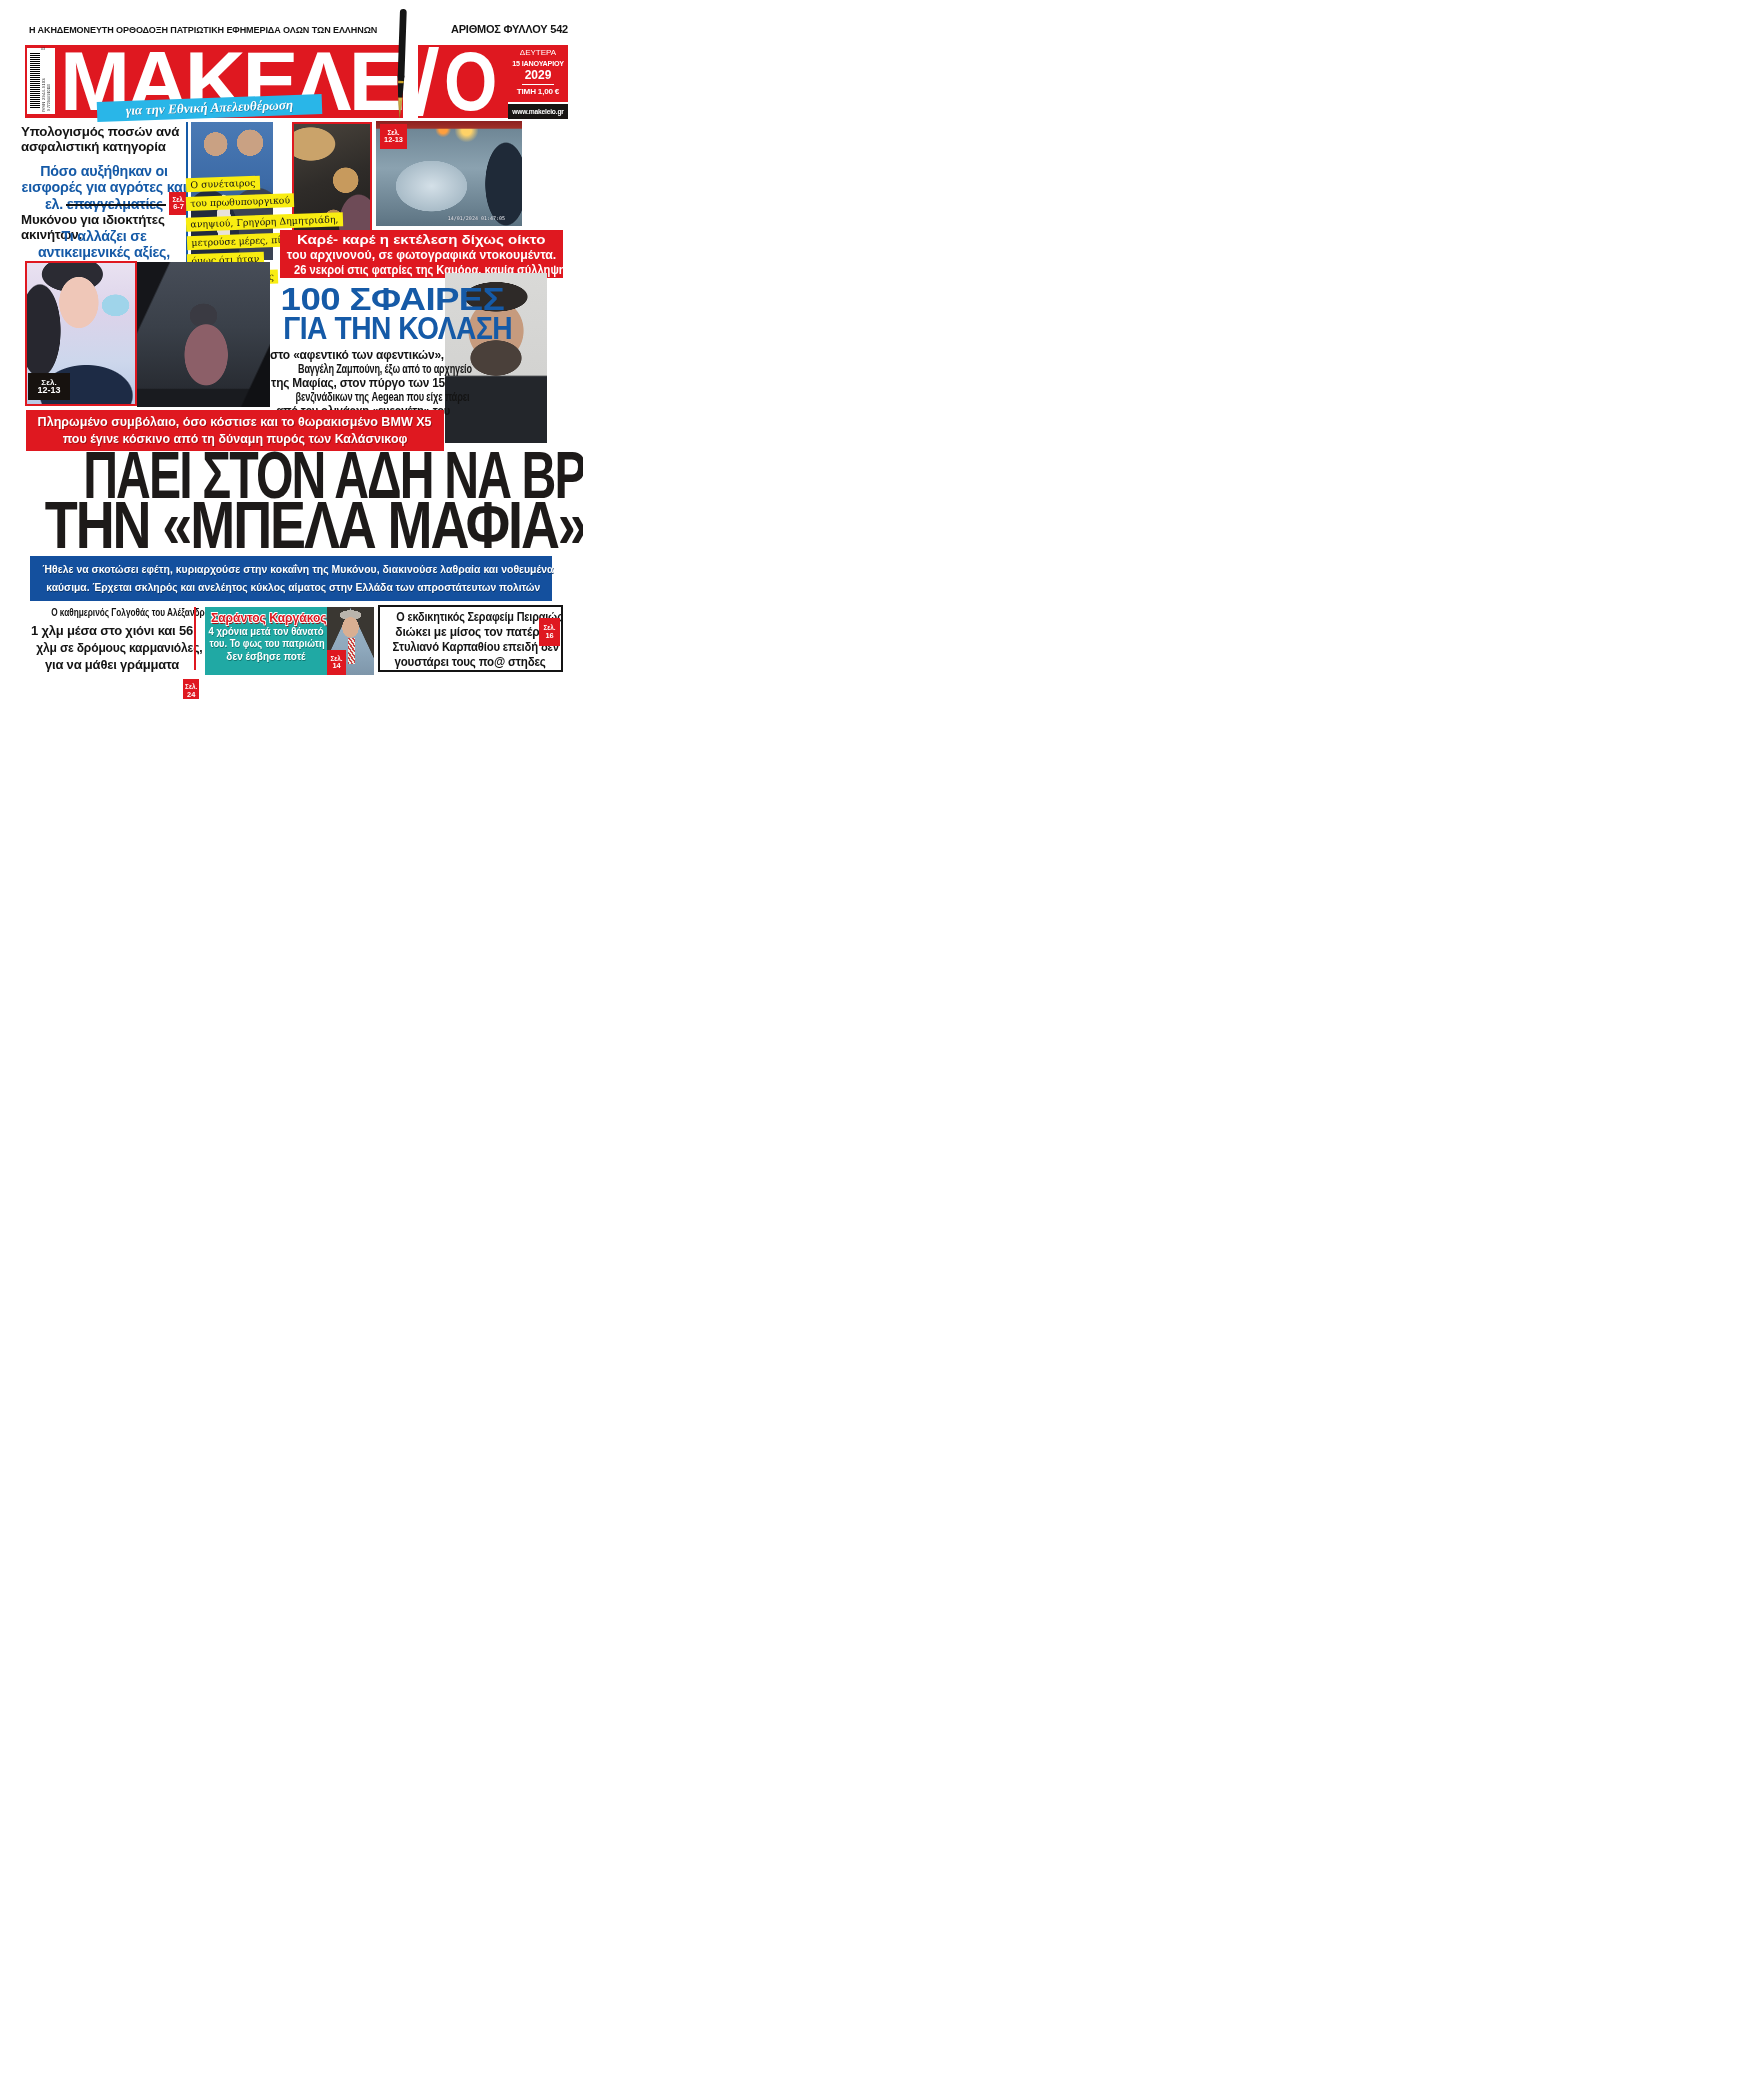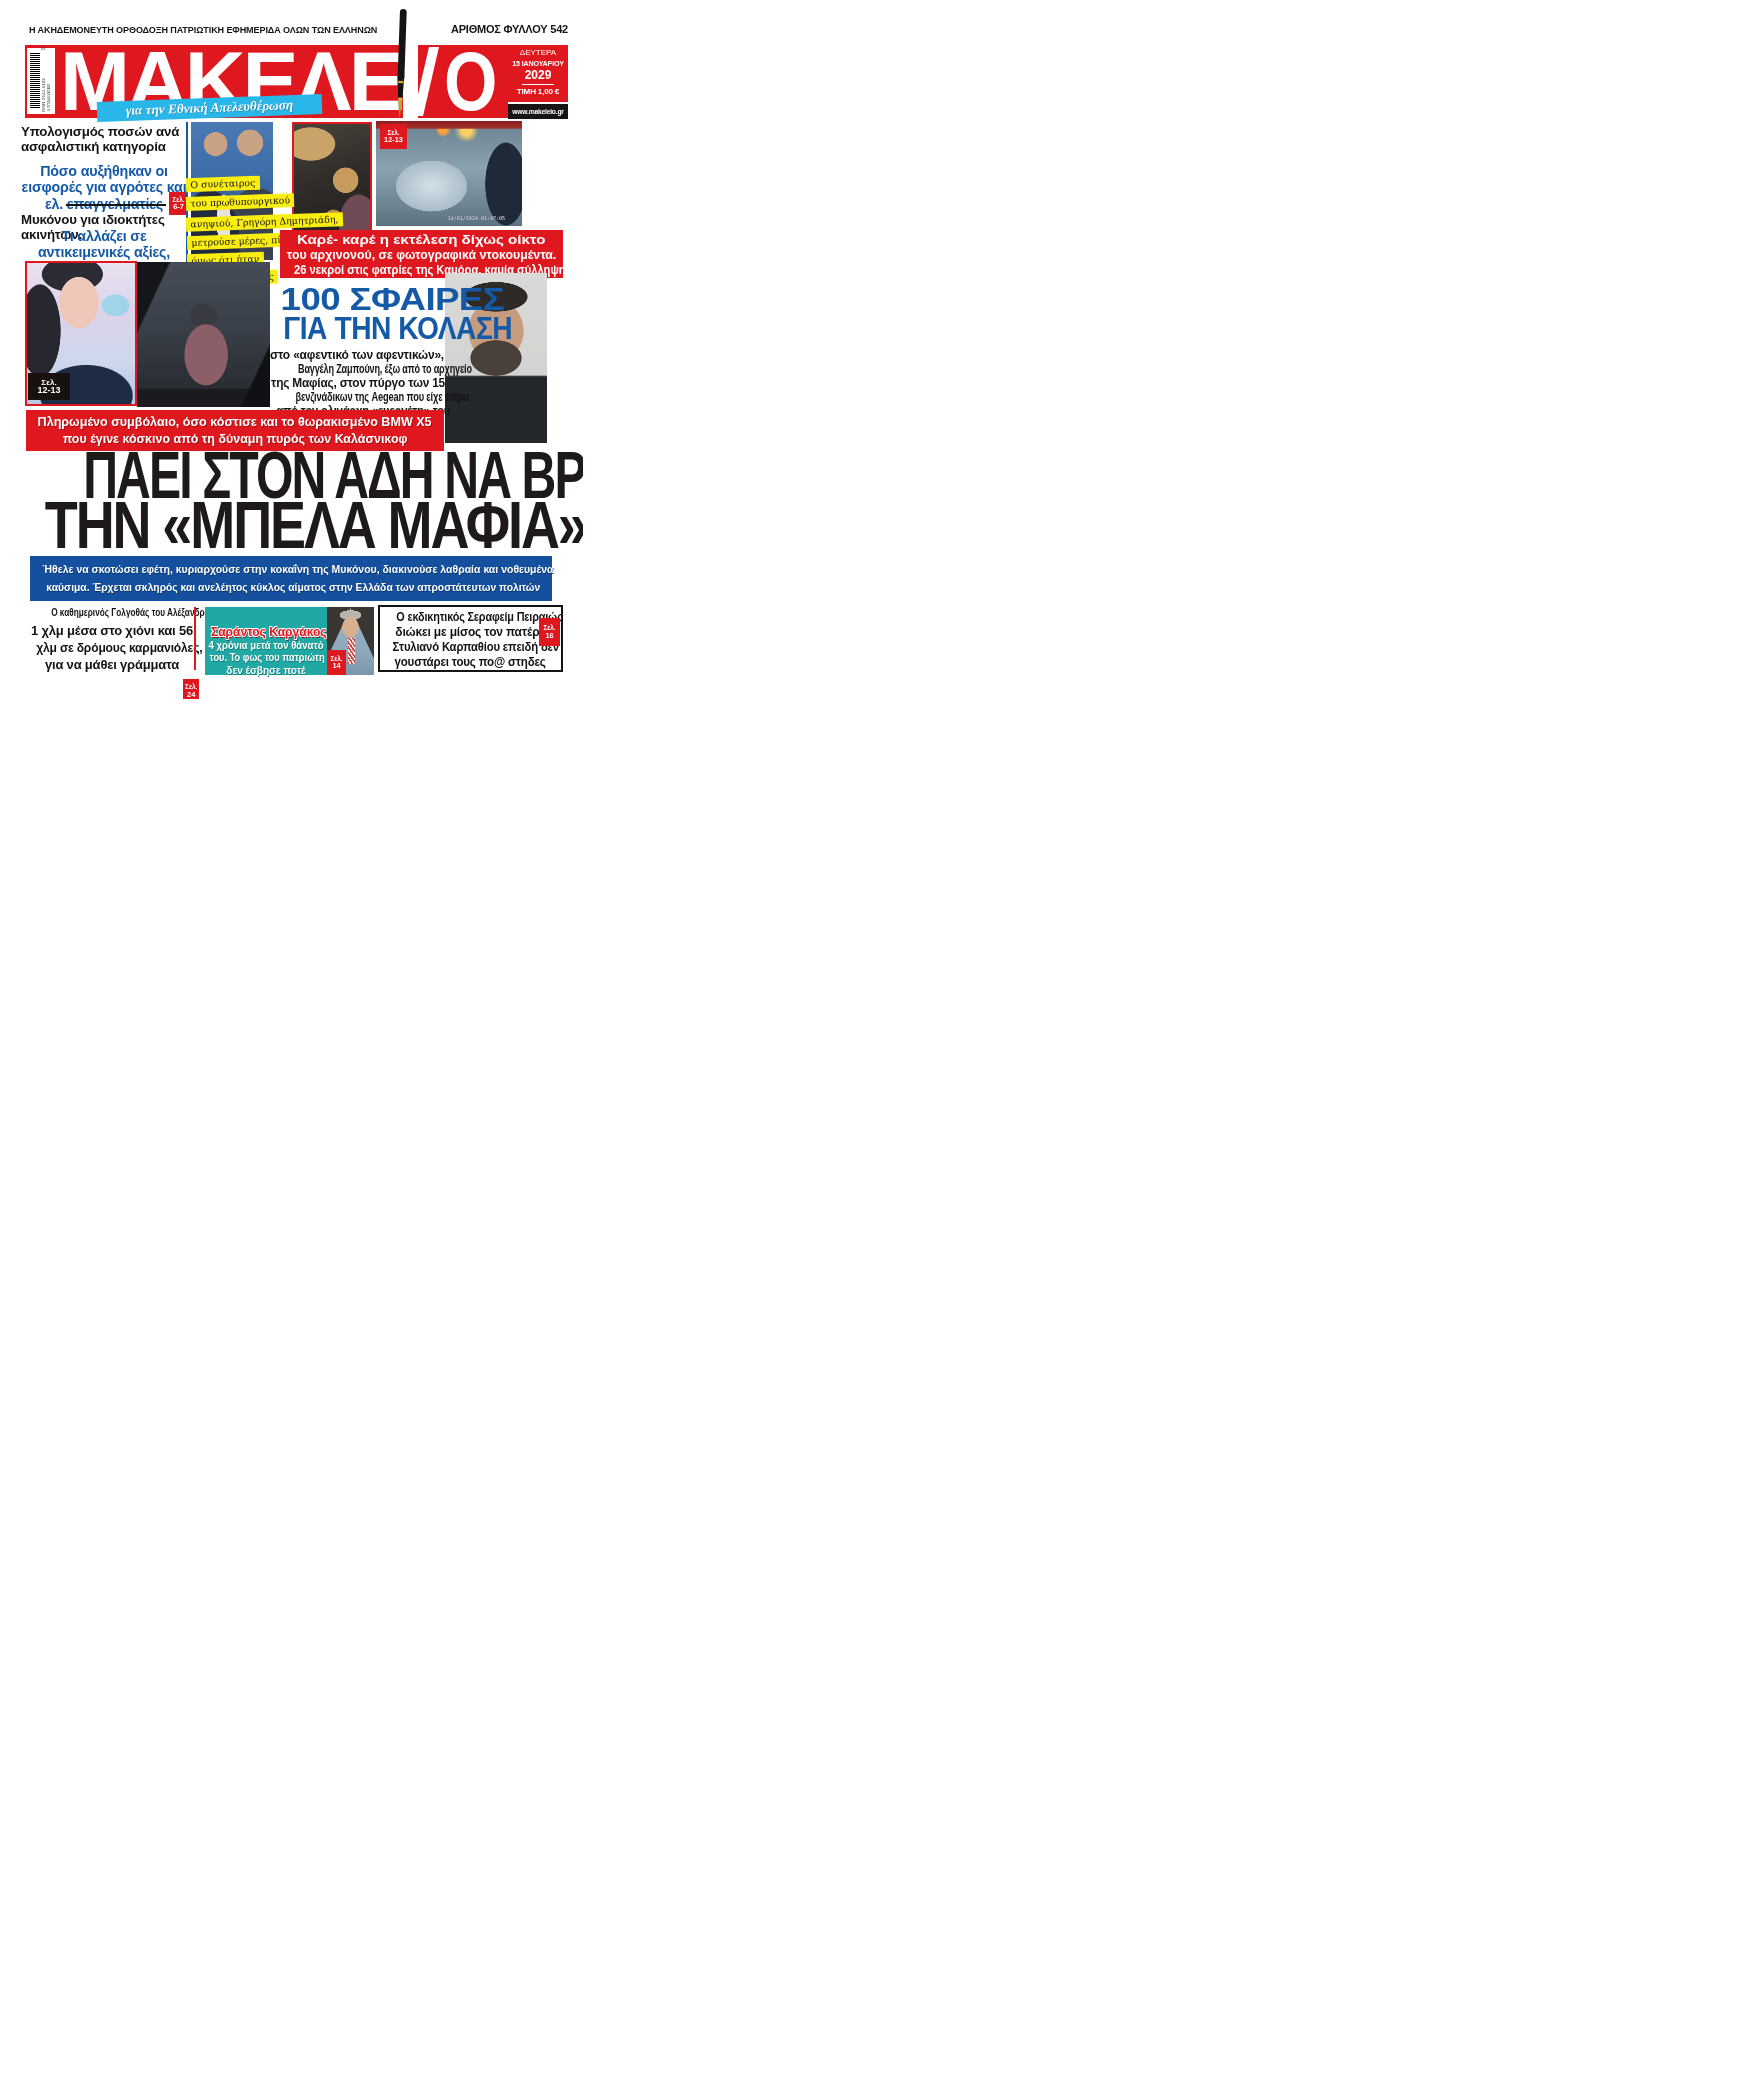--- a/index.html
+++ b/index.html
@@ -148,21 +148,21 @@
   #bluestrip{left:30px;top:556px;width:522px;height:45px;background:#14509e;text-align:center;color:#fff;
      font-weight:bold;padding-top:4.4px;box-sizing:border-box;}
   #bluestrip div{font-size:11px;line-height:18px;text-shadow:0.5px 0.5px 0 #0a3468;}
 
   
   #blkicker{left:30px;top:607px;width:164px;text-align:center;color:#141414;font-weight:700;font-size:10.4px;}
   #bltitle{left:30px;top:622px;width:164px;text-align:center;color:#141414;font-weight:900;}
   #bltitle div{font-size:13px;line-height:17px;letter-spacing:-0.2px;}
   #redvline{left:194px;top:607px;width:2px;height:63px;background:#df1820;}
   #kargakos{left:205px;top:607px;width:122px;height:68px;background:#20a9a4;text-align:center;
-     padding-top:17px;box-sizing:border-box;}
+     padding-top:3px;box-sizing:border-box;}
   #kargtitle{color:#df1820;font-weight:900;font-size:13.3px;
      text-shadow:-0.7px -0.7px 0 #fff,0.7px -0.7px 0 #fff,-0.7px 0.7px 0 #fff,0.7px 0.7px 0 #fff,1px 1.5px 0 #9e0f14;}
   #kargtext{margin-top:1px;color:#fff;font-weight:bold;}
   #kargtext div{font-size:10px;line-height:12.3px;text-shadow:0.5px 0.5px 0 #117772;}
   #serafeim{left:378px;top:605px;width:185px;height:67px;border:2.5px solid #141414;box-sizing:border-box;
      background:#fff;text-align:center;padding-top:1.5px;}
   #serafeim .stxt{color:#141414;font-weight:800;}
   #serafeim .stxt div{font-size:13px;line-height:15.3px;letter-spacing:-0.2px;}
 </style>
 </head>

